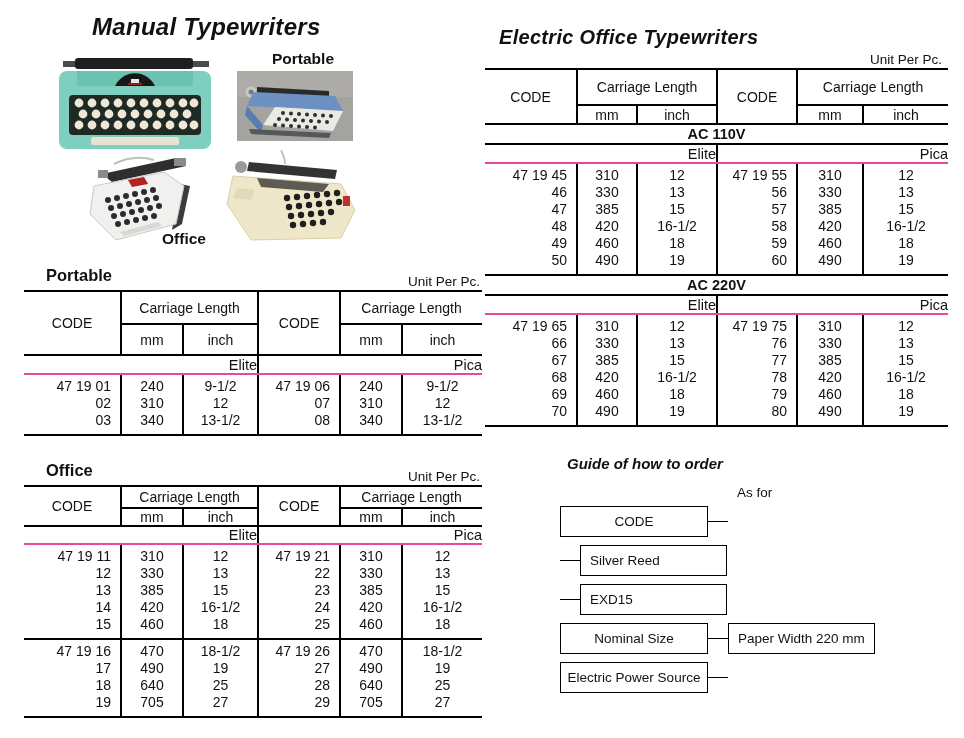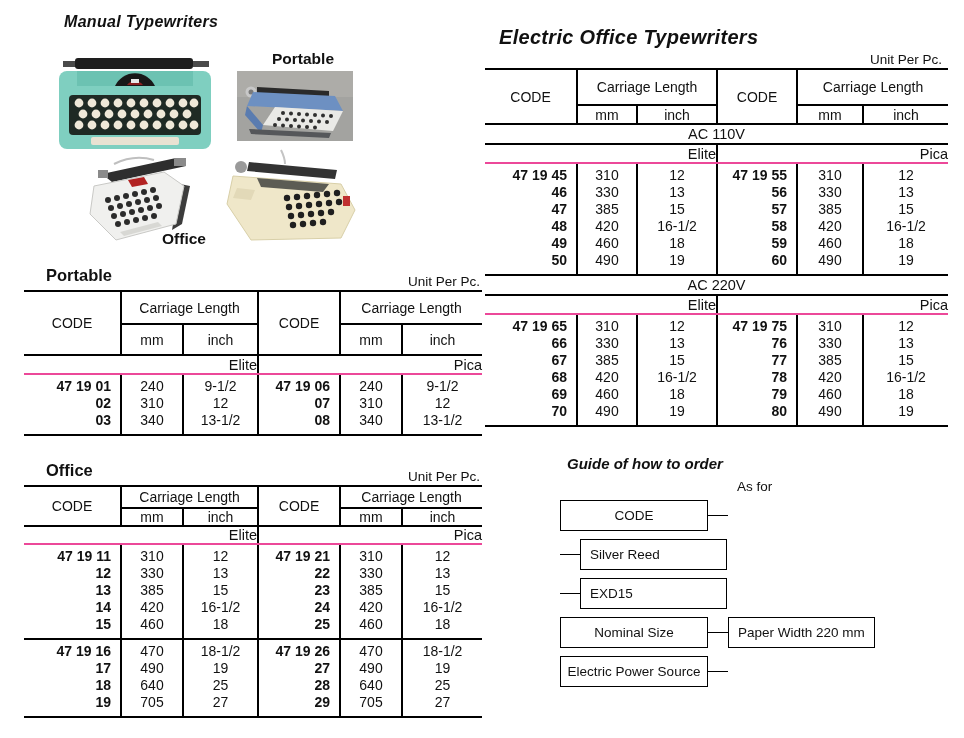--- a/index.html
+++ b/index.html
@@ -6,47 +6,47 @@
   html,body { background:#ffffff; }
   body {
     width:964px; height:738px;
     font-family:"Liberation Sans", sans-serif;
     color:#111;
   }
   .page { position:relative; width:964px; height:738px; background:#fff; overflow:hidden; }
   .abs { position:absolute; }
 
   
-  .title-main { font-size:16px; font-weight:bold; font-style:italic; letter-spacing:.3px; }
+  .title-main { font-size:24px; font-weight:bold; font-style:italic; letter-spacing:.3px;margin-left:28px; }
   .img-label  { font-size:15.5px; font-weight:bold; }
 
   
   .sec-head { position:relative; }
   .sec-title { position:absolute; left:24px; bottom:5px; font-size:16.5px; font-weight:bold; }
   .sec-unit  { position:absolute; right:2px; bottom:1px; font-size:13.5px; }
   .elec-title { position:absolute; left:14px; top:0; font-size:20px; font-weight:bold; font-style:italic; letter-spacing:.3px; }
 
   
   table.spec-table {
     border-collapse:collapse; table-layout:fixed; width:100%;
     border-top:2px solid #000; border-bottom:2px solid #000;
     font-size:14px;
   }
   .spec-table th { font-weight:normal; text-align:center; font-size:14px; }
   .div-r { border-right:2px solid #000; }
   .th-cl { border-bottom:2px solid #000; }
   .band td { border-top:2px solid #000; border-bottom:2px solid #ec4899;
              font-weight:normal; text-align:right; height:19px; font-size:14.5px; }
   .ac td   { border-top:2px solid #000; border-bottom:2px solid #000;
-             font-weight:normal; text-align:center; height:20px; font-size:14.5px; }
+             font-weight:bold; text-align:center; height:20px; font-size:14.5px; }
   tbody.data td { line-height:17px; vertical-align:top; }
   tbody.data tr:first-child td { padding-top:3px; }
   tbody.data tr:last-child td  { padding-bottom:5px; }
   tbody.sep tr:first-child td  { border-top:2px solid #000; }
-  .td-code { font-weight:bold; text-align:right; padding-right:9px; white-space:pre; }
+  .td-code { font-weight:normal; text-align:right; padding-right:9px; white-space:pre; }
   .td-mm, .td-inch { text-align:center; }
 
   .tbl-portable thead tr.r1 { height:33px; }
   .tbl-portable thead tr.r2 { height:31px; }
   .tbl-office  thead tr.r1 { height:22px; }
   .tbl-office  thead tr.r2 { height:18px; }
   .tbl-office  .band td { height:18px; }
   .tbl-electric thead tr.r1 { height:36px; }
   .tbl-electric thead tr.r2 { height:19px; }
 
@@ -552,21 +552,21 @@
             <td class="td-code div-r">80</td>
             <td class="td-mm div-r">490</td>
             <td class="td-inch">19</td>
           </tr>
         </tbody>
     </table>
   </div>
 
   <div class="abs" style="left:560px; top:444px; width:340px;">
     <div class="guide-sub" style="margin-left:7px; margin-top:11px;">Guide of how to order</div>
-    <div class="as-for" style="margin-left:177px; margin-top:7px; margin-bottom:6px;">As for</div>
+    <div class="as-for" style="margin-left:177px; margin-top:13px; margin-bottom:6px;">As for</div>
 
     <div class="order-row">
       <div class="order-label">CODE</div>
       <div class="order-connector"></div>
     </div>
     <div class="order-row">
       <div class="order-connector"></div>
       <div class="order-value">Silver Reed</div>
     </div>
     <div class="order-row">

